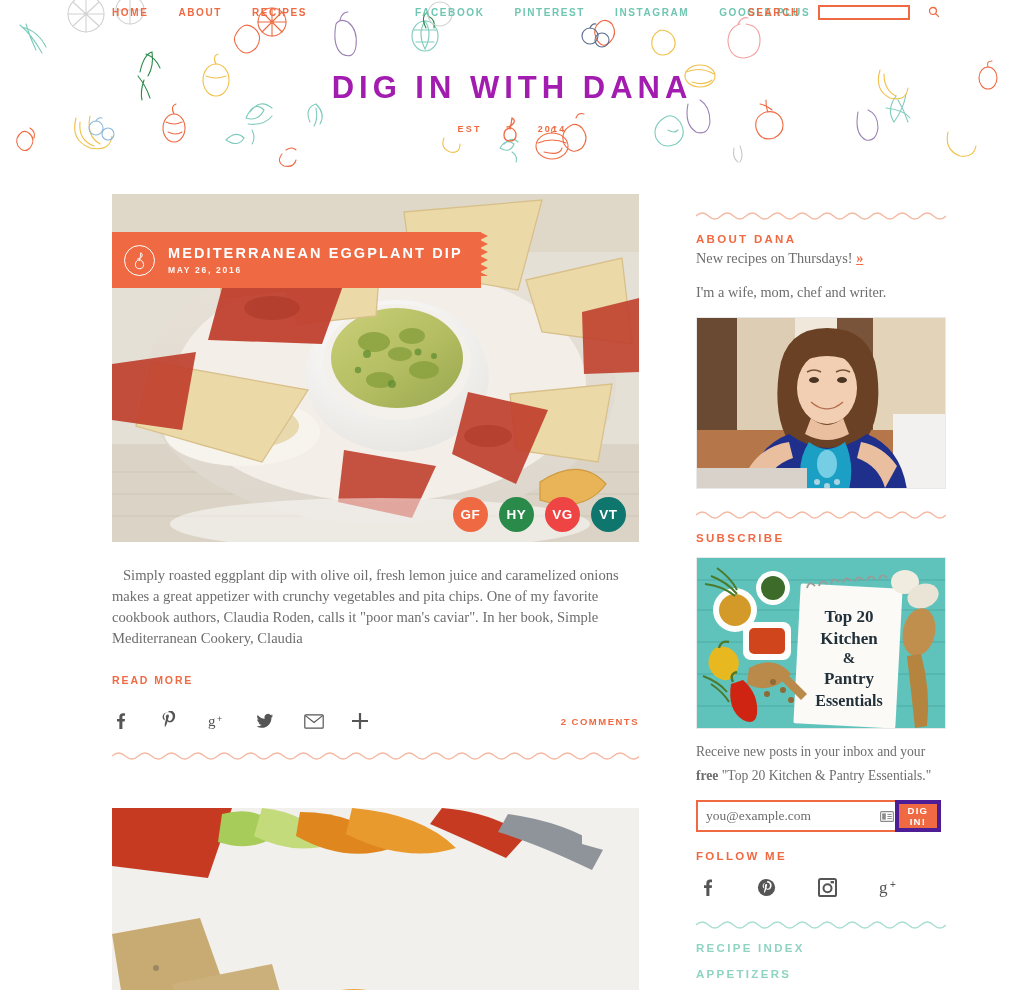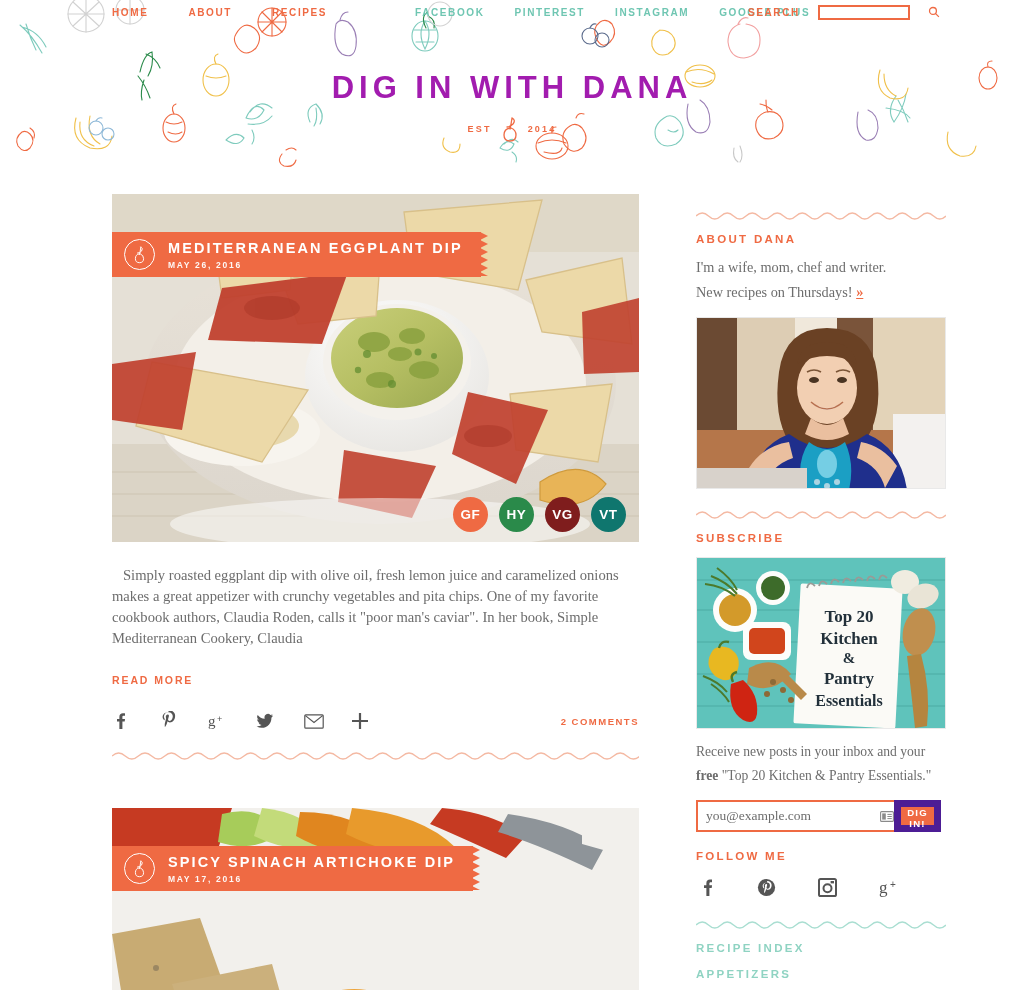--- a/index.html
+++ b/index.html
@@ -34,21 +34,21 @@
     z-index: 5;
     height: 22px;
     display: flex;
     align-items: center;
     padding-top: 3px;
   }
   .nav-left {
     position: absolute;
     left: 112px;
     display: flex;
-    gap: 40px;
+    gap: 30px;
   }
   .nav-link {
     font-size: 10px;
     letter-spacing: 1.6px;
     font-weight: bold;
     color: #ef6a43;
     text-decoration: none;
     white-space: nowrap;
   }
   .nav-center {
@@ -100,21 +100,21 @@
     letter-spacing: 5px;
     font-weight: bold;
     color: #a21caf;
     font-family: "Liberation Sans", sans-serif;
   }
   .brand-sub {
     margin-top: 10px;
     display: flex;
     align-items: center;
     justify-content: center;
-    gap: 7px;
+    gap: 17px;
     font-size: 9px;
     letter-spacing: 2.2px;
     font-weight: bold;
     color: #ef6a43;
   }
   .brand-mark { width: 22px; height: 26px; }
 
   
   .page {
     width: 1024px;
@@ -136,21 +136,21 @@
     position: absolute;
     inset: 0;
     width: 100%;
     height: 100%;
   }
 
   .post-banner {
     position: absolute;
     left: 0;
     top: 38px;
-    height: 45px;
+    height: 56px;
     background: #ef6a43;
     display: flex;
     align-items: center;
     padding-left: 12px;
     padding-right: 18px;
     z-index: 3;
   }
   .banner-badge {
     width: 31px;
     height: 31px;
@@ -312,21 +312,21 @@
     border-left: none;
     border-right: none;
     background: #fff;
     display: flex;
     align-items: center;
     justify-content: center;
   }
   .sub-btn {
     width: 75px;
     background: #ef6a43;
-    border: 7px solid #4c1d95;
+    border: 4px solid #4c1d95;
     color: #fff;
     font-size: 9.6px;
     letter-spacing: 1.2px;
     font-weight: bold;
     cursor: pointer;
     font-family: "Liberation Sans", sans-serif;
   }
 
   .follow-row {
     display: flex;
@@ -569,21 +569,21 @@
           </svg>
         </div>
 
         <div class="badges">
           <span class="badge" style="background:#ef6a43">
             <span>GF</span>
           </span>
           <span class="badge" style="background:#2a8a4a">
             <span>HY</span>
           </span>
-          <span class="badge" style="background:#7f1d1d">
+          <span class="badge" style="background:#ef4444">
             <span>VG</span>
           </span>
           <span class="badge" style="background:#0f766e">
             <span>VT</span>
           </span>
         </div>
       </div>
 
       <p class="excerpt">Simply roasted eggplant dip with olive oil, fresh lemon juice and caramelized onions makes a great appetizer with crunchy vegetables and pita chips. One of my favorite cookbook authors, Claudia Roden, calls it "poor man's caviar". In her book, Simple Mediterranean Cookery, Claudia</p>
 
@@ -693,51 +693,36 @@
               <ellipse cx="356" cy="312" rx="11" ry="6"></ellipse>
             <ellipse cx="406" cy="340" rx="12" ry="6"></ellipse>
           </g>
 
           <path d="M396 214 q46-22 86 14 q-30 34-86 -14 Z" fill="#b9bcbe"></path>
           <path d="M470 226 L527 206 L527 222 L474 240 Z" fill="#a9adb0"></path>
 
           <path d="M480 250 q50 16 47 70 l0 28 l-60 -10 q-10-60 13 -88 Z" fill="#d2331d"></path>
         </svg>
 
-        <div class="post-banner">
-          <span class="banner-badge">
-            <svg width="15" height="19" viewBox="0 0 22 26">
-              <path d="M13 2 q-1 7-2 11 M13 2 q4 2 1 6 q-3 3-6 3" fill="none" stroke="#fff" stroke-width="1.4" stroke-linecap="round"></path>
-              <path d="M11 12 q-6 1-6 7 q0 6 6 6 q6 0 6-6 q0-5-5-7z" fill="none" stroke="#fff" stroke-width="1.4"></path>
-            </svg>
-          </span>
-          <span class="banner-text">
-            <span class="post-title">SPICY SPINACH ARTICHOKE DIP</span>
-            <span class="post-date">MAY 17, 2016</span>
-          </span>
-          <svg class="banner-zig" viewBox="0 0 8 44" preserveAspectRatio="none">
-            <path d="M0 0 L8 4 L0 8 L8 12 L0 16 L8 20 L0 24 L8 28 L0 32 L8 36 L0 40 L8 44 L0 44 Z" fill="#ef6a43"></path>
-          </svg>
-        </div>
       </div>
     </article>
   </main>
 
   <aside class="sidebar">
 
     <section class="side-block">
       <svg class="wave-sep side" viewBox="0 0 250 10" preserveAspectRatio="none">
         <path d="M0 6 q6.25-6 12.5 0 t12.5 0 t12.5 0 t12.5 0 t12.5 0 t12.5 0 t12.5 0 t12.5 0 t12.5 0 t12.5 0 t12.5 0 t12.5 0 t12.5 0 t12.5 0 t12.5 0 t12.5 0 t12.5 0 t12.5 0 t12.5 0 t12.5 0" fill="none" stroke="#f4b9a3" stroke-width="1.3"></path>
       </svg>
       <h2 class="side-head">ABOUT DANA</h2>
-      <p class="side-text">I'm a wife, mom, chef and writer.</p>
       <p class="side-text" style="margin-top:2px;">
         <span>New recipes on Thursdays!</span>
         <a href="#" class="chevrons">»</a>
       </p>
+      <p class="side-text">I'm a wife, mom, chef and writer.</p>
       <div class="side-img">
         <svg viewBox="0 0 250 172" preserveAspectRatio="none" width="250" height="172">
           <rect width="250" height="172" fill="#cbb9a4"></rect>
           <rect x="0" y="0" width="40" height="120" fill="#6b4a33"></rect>
           <rect x="40" y="0" width="58" height="118" fill="#ddcdb4"></rect>
           <rect x="98" y="0" width="42" height="60" fill="#f0e8db"></rect>
           <rect x="140" y="0" width="36" height="120" fill="#7a543a"></rect>
           <rect x="176" y="0" width="74" height="120" fill="#e3d3b8"></rect>
           <rect x="0" y="112" width="250" height="60" fill="#b5764a"></rect>
           <rect x="196" y="96" width="54" height="76" fill="#f3f1ef"></rect>

